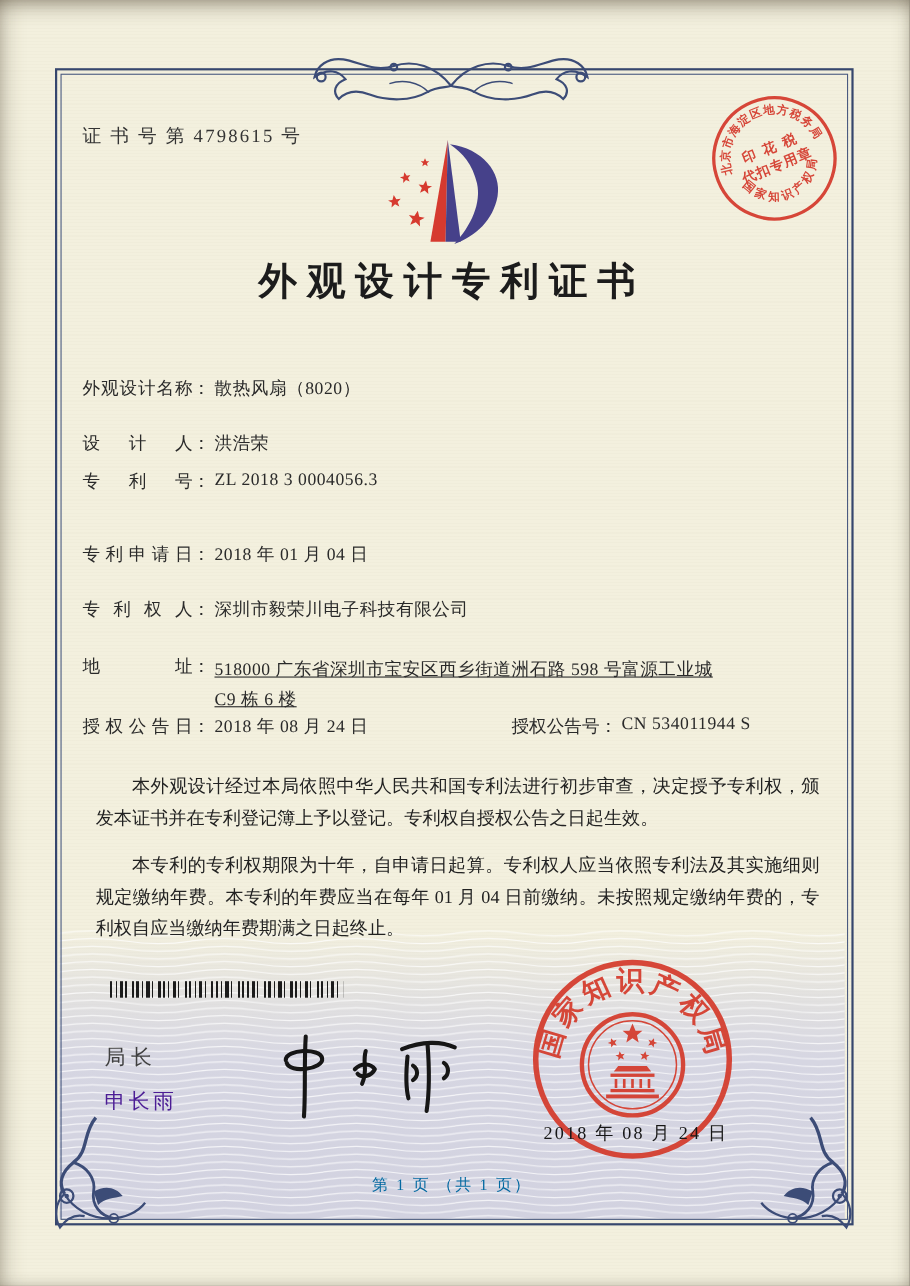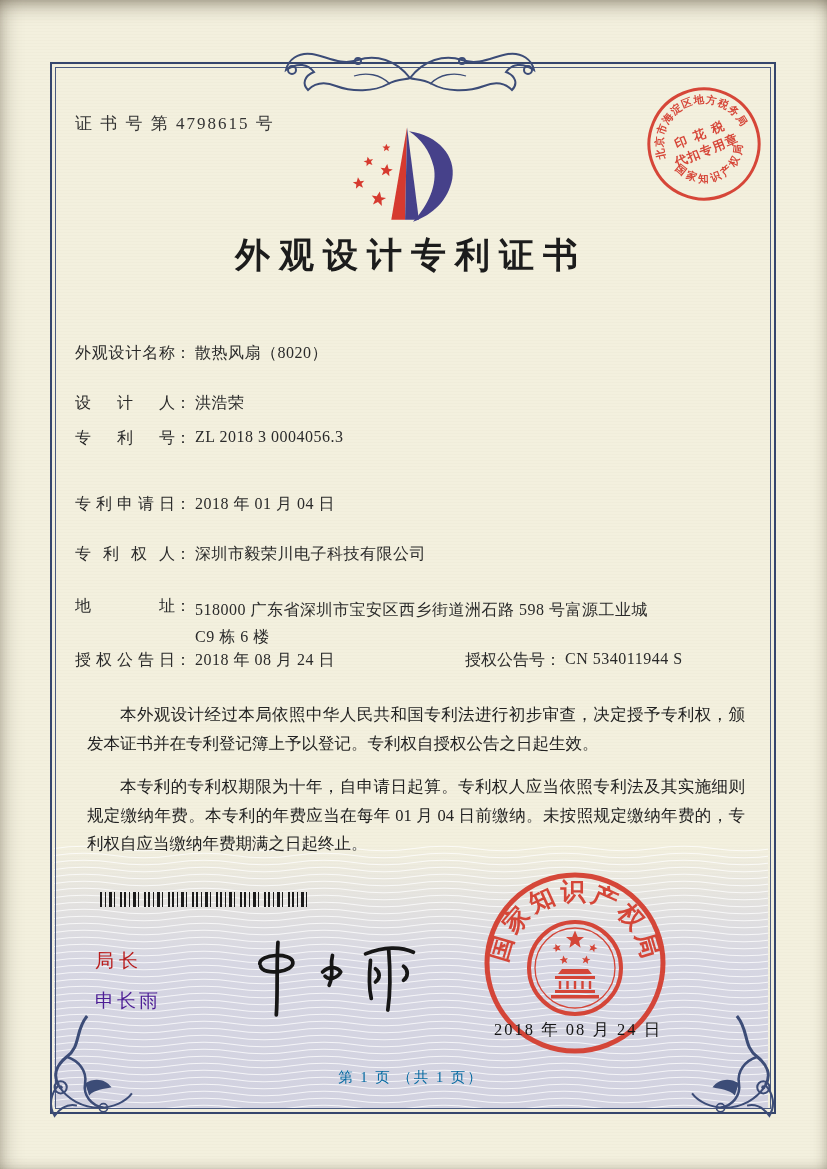--- a/index.html
+++ b/index.html
@@ -24,31 +24,31 @@
     background:linear-gradient(180deg,rgba(214,214,225,0) 0%,rgba(214,214,225,.55) 22%,#d6d6e2 45%,#d2d2e0 100%);}
   .wave-band svg{position:absolute;inset:0;}
   .abs{position:absolute;}
   .cert-number{left:75px;top:112px;font-size:17px;letter-spacing:2px;color:#333;}
   .title{left:50px;top:232px;width:722px;text-align:center;
     font-size:35px;font-weight:700;letter-spacing:9px;color:#1c1c1c;}
   .fieldrow{left:75px;width:690px;font-size:16px;white-space:nowrap;}
   .flabel{display:inline-block;width:100px;text-align:justify;text-align-last:justify;vertical-align:top;}
   .fcolon{display:inline-block;vertical-align:top;}
   .fvalue{display:inline-block;vertical-align:top;letter-spacing:.5px;}
-  .fvalue.addr{white-space:normal;width:462px;line-height:27px;letter-spacing:.5px;}
+  .fvalue.addr{white-space:normal;width:462px;line-height:27px;letter-spacing:.5px;text-decoration:underline;}
   .grant-right{position:absolute;left:390px;top:0;}
   .paras{left:72px;top:686px;width:688px;font-size:16.5px;line-height:28.5px;
     text-align:justify;color:#222;}
   .paras p{margin:15px;text-indent:2em;}
   .barcode{left:100px;top:892px;width:212px;height:15px;
     background:repeating-linear-gradient(90deg,
       #1b1b1b 0 2px,transparent 2px 5px,#1b1b1b 5px 6px,transparent 6px 9px,
       #1b1b1b 9px 12px,transparent 12px 14px,#1b1b1b 14px 15px,transparent 15px 20px,
       #1b1b1b 20px 22px,transparent 22px 24px);}
-  .officer-title{left:95px;top:948px;font-size:19px;letter-spacing:5px;color:#b91c1c;}
+  .officer-title{left:95px;top:948px;font-size:19px;letter-spacing:5px;color:#404040;}
   .officer-name{left:95px;top:988px;font-size:19px;letter-spacing:3px;color:#4c1d95;}
   .signature{left:235px;top:922px;}
   .seal{left:480px;top:868px;}
   .seal-date{left:494px;top:1019px;font-size:16.5px;letter-spacing:2px;color:#161616;z-index:5;}
   .footer{left:50px;top:1068px;width:722px;text-align:center;font-size:14.5px;letter-spacing:2px;color:#0369a1;}
   .tax-stamp{left:638px;top:78px;opacity:.92;}
   .logo{left:346px;top:120px;}
   .top-ornament{left:278px;top:46px;}
   .corner-orn{width:112px;height:112px;}
   .corner-left{left:24px;top:1014px;}

